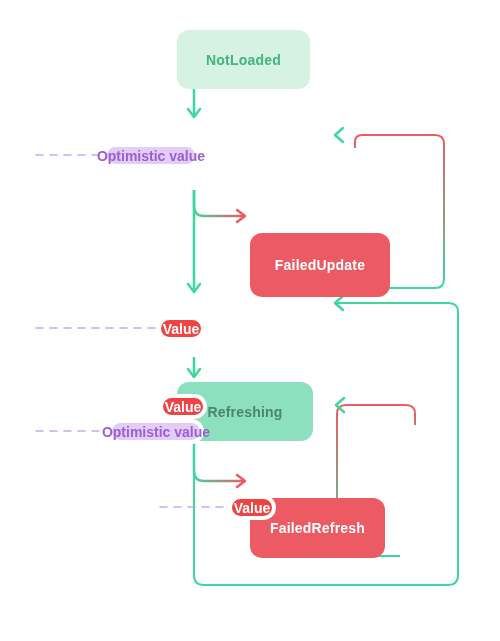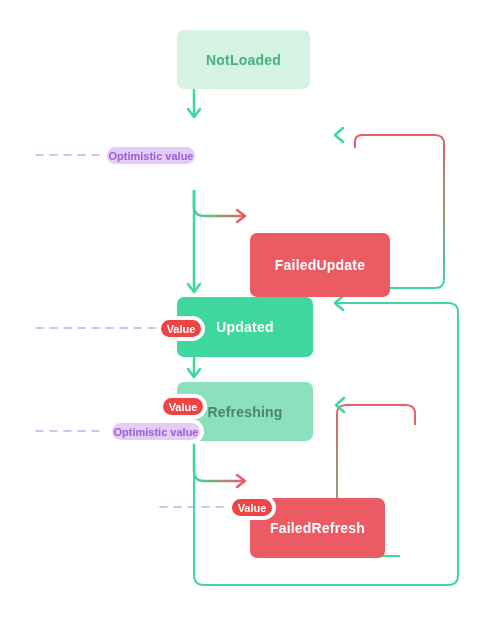--- a/index.html
+++ b/index.html
@@ -1,31 +1,31 @@
 <!DOCTYPE html>
 <html><head>
 <meta charset="utf-8">
 <style>
   html,body{margin:0;padding:0;background:#ffffff;}
   body{width:500px;height:641px;position:relative;overflow:hidden;
        font-family:"Liberation Sans","DejaVu Sans",sans-serif;}
   #canvas{position:absolute;inset:0;width:500px;height:641px;}
   svg.edges{position:absolute;left:0;top:0;width:500px;height:641px;pointer-events:none;}
 
-  .node{position:absolute;border-radius:7px;display:flex;align-items:center;
+  .node{position:absolute;border-radius:12px;display:flex;align-items:center;
         justify-content:center;box-sizing:border-box;font-weight:bold;font-size:14px;
         letter-spacing:.2px;}
   .node.notloaded{background:#d5f2e2;color:#45b37f;}
   .node.updating{background:#84ddb5;color:#3f7e66;}
   .node.failed{background:#ec5b64;color:#ffffff;margin-top:22px;}
   .node.updated{background:#3ed79d;color:#ffffff;}
   .node.refreshing{background:#8ce0bd;color:#4a8570;}
 
   .pill{position:absolute;display:flex;align-items:center;justify-content:center;
-        border-radius:999px;font-size:11px;font-weight:bold;white-space:nowrap;
+        border-radius:999px;font-size:14px;font-weight:bold;white-space:nowrap;
         box-sizing:border-box;border:4px solid #ffffff;}
   .pill.light{background:#e3cdf7;color:#9b5fd6;}
   .pill.solid{background:#ef4444;color:#ffffff;}
 </style>
 </head>
 <body>
 
 <div id="canvas">
 
   <svg class="edges" viewBox="0 0 500 641">
@@ -99,23 +99,20 @@
 
   <div class="node notloaded" style="left:177px;top:30px;width:133px;height:59px;">
     <span>NotLoaded</span>
   </div>
 
 
   <div class="node failed" style="left:250px;top:211px;width:140px;height:64px;">
     <span>FailedUpdate</span>
   </div>
 
-  <div class="node updated" style="left:177px;top:297px;width:136px;height:60px;">
-    <span>Updated</span>
-  </div>
 
   <div class="node refreshing" style="left:177px;top:382px;width:136px;height:59px;">
     <span>Refreshing</span>
   </div>
 
   <div class="node failed" style="left:250px;top:476px;width:135px;height:60px;">
     <span>FailedRefresh</span>
   </div>
 
   <div class="pill light" style="left:103px;top:143px;width:96px;height:25px;">

